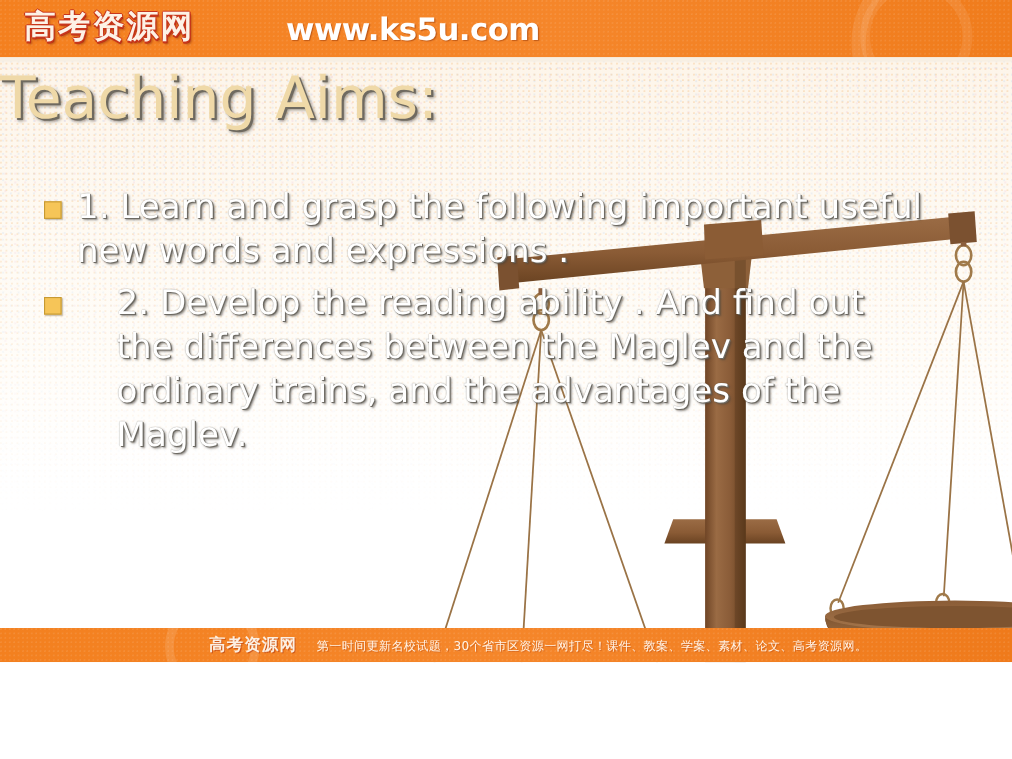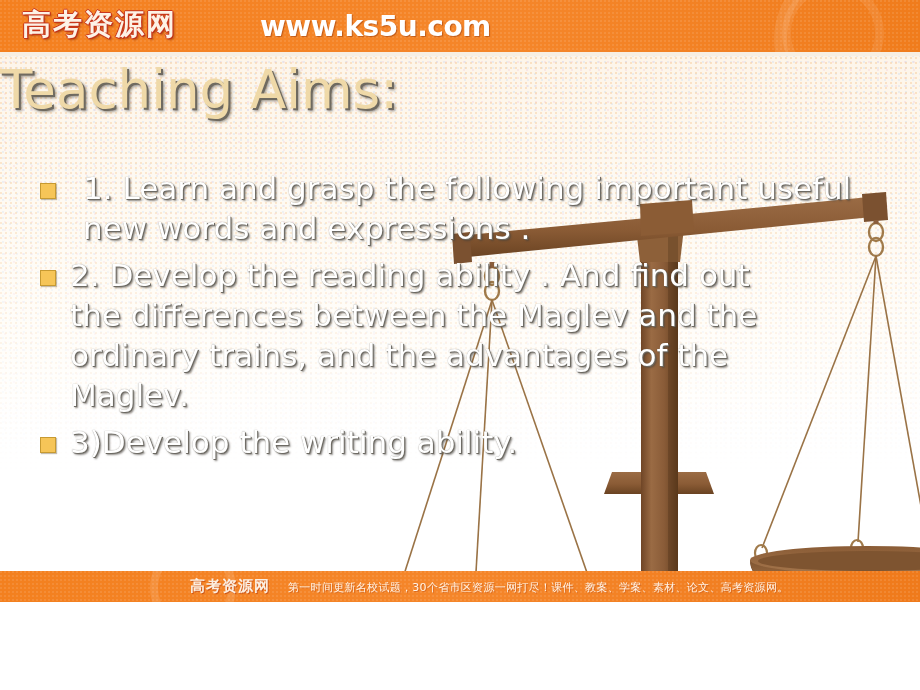--- a/index.html
+++ b/index.html
@@ -181,22 +181,22 @@
     font-family: "DejaVu Sans", "Liberation Sans", sans-serif;
     font-size: 31px;
     line-height: 1.30;
     color: #FFFFFF;
     text-shadow:
       1px 1px 0 #6d6a63,
       2px 2px 2px rgba(70,65,58,.62),
       0 0 1px rgba(90,85,78,.75);
     letter-spacing: 0px;
   }
-  .w-1 { max-width: 820px; margin-left: 13px; }
-  .w-2 { max-width: 740px; }
+  .w-1 { max-width: 820px; }
+  .w-2 { max-width: 740px; margin-left: 36px; }
   .w-3 { max-width: 760px; }
 
   
   .footer {
     position: absolute;
     left: 0; bottom: 0;
     width: 920px; height: 31px;
     background: #F57E20;
     background-image:
       radial-gradient(circle at 1px 1px, rgba(255,255,255,.10) .7px, transparent 1px),
@@ -343,24 +343,20 @@
     <div class="bullet-row">
       <span class="bullet-mark"></span>
       <span class="bullet-text w-1">1. Learn and grasp the following important useful new words and expressions .</span>
     </div>
 
     <div class="bullet-row">
       <span class="bullet-mark"></span>
       <span class="bullet-text w-2">2. Develop the  reading ability . And find out the differences between the Maglev and the ordinary trains, and the advantages of the Maglev.</span>
     </div>
 
-    <div class="bullet-row">
-      <span class="bullet-mark"></span>
-      <span class="bullet-text w-3">3)Develop the writing ability.</span>
-    </div>
 
   </div>
 
   <div class="footer">
     <div class="footer-swirl"></div>
     <div class="footer-logo">高考资源网</div>
     <div class="footer-text">第一时间更新名校试题，30个省市区资源一网打尽！课件、教案、学案、素材、论文、高考资源网。</div>
   </div>
 
 </div>

